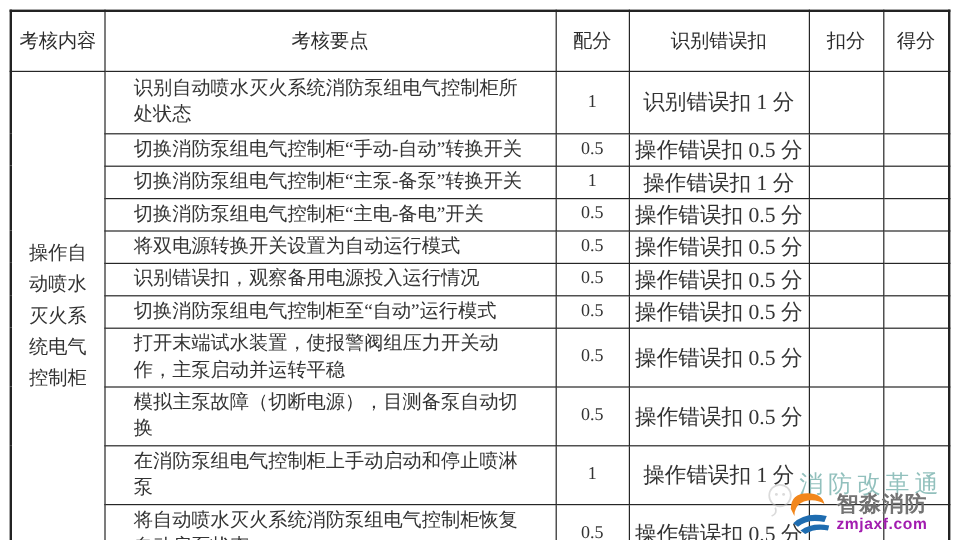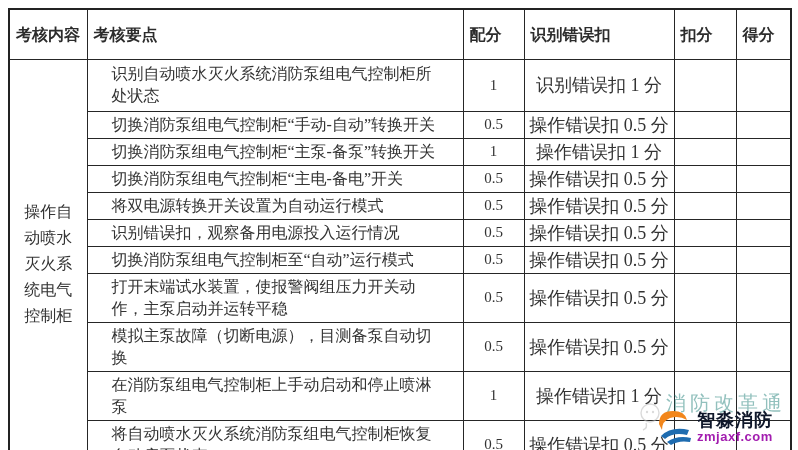--- a/index.html
+++ b/index.html
@@ -2,21 +2,21 @@
 <html><head>
 <meta charset="utf-8">
 <style>
   html,body{margin:0;padding:0;background:#ffffff;}
   .page{position:relative;width:798px;height:450px;background:#ffffff;
         font-family:"Liberation Serif",serif;color:#333;overflow:hidden;}
   table.assess{position:absolute;left:8px;top:8px;border-collapse:collapse;
         table-layout:fixed;border:2px solid #232323;background:#fff;}
   .c1{width:78px}.c2{width:376px}.c3{width:61px}.c4{width:150px}.c5{width:62px}.c6{width:55px}
   th,td{border:1.5px solid #262626;overflow:hidden;vertical-align:middle;}
-  th{font-weight:bold;font-size:16px;color:#2c2c2c;text-align:left;line-height:21px;padding:4px 6px;}
+  th{font-weight:normal;font-size:16px;color:#2c2c2c;text-align:center;line-height:21px;padding:4px 6px;}
   td{font-size:16px;color:#333;}
   tr.rh-head{height:50px}
   tr.rh-2xl{height:52px}
   tr.rh-1l{height:26px}
   tr.rh-2l{height:46px}
   td.cat{text-align:center;padding:0 13px;line-height:26px;color:#333;margin-left:36px;}
   td.pt{text-align:left;padding:2px 20px 2px 24px;line-height:22px;}
   td.sc{text-align:center;font-size:15px;padding:0 2px;}
   td.cr{text-align:center;font-size:18px;padding:0 4px;line-height:20px;}
   td.blank{padding:0;}
@@ -154,18 +154,18 @@
     <path d="M10 23 q2 5 -3 7" fill="none" stroke="#bdbdbd" stroke-width="1.4"></path>
   </svg>
 
   <div class="brand">
     <svg width="40" height="38" viewBox="0 0 40 38">
       <path d="M4 16 Q4 3 18 3 Q30 3 32 12 Q24 7 15 10 Q7 13 7 22 Z" fill="#f2861b"></path>
       <path d="M6 28 Q16 18 34 22 L32 27 Q18 24 10 31 Z" fill="#1e6cb0"></path>
       <path d="M12 34 Q22 27 36 30 L35 34 Q24 32 16 37 Z" fill="#1e6cb0"></path>
     </svg>
     <div class="brand-texts">
-      <span class="brand-name" style="color: #0f172a;">智淼消防</span>
+      <span class="brand-name" style="color: #737373;">智淼消防</span>
       <span class="brand-site" style="color: #a21caf;">zmjaxf.com</span>
     </div>
   </div>
 
 </div>
 
 </body></html>

